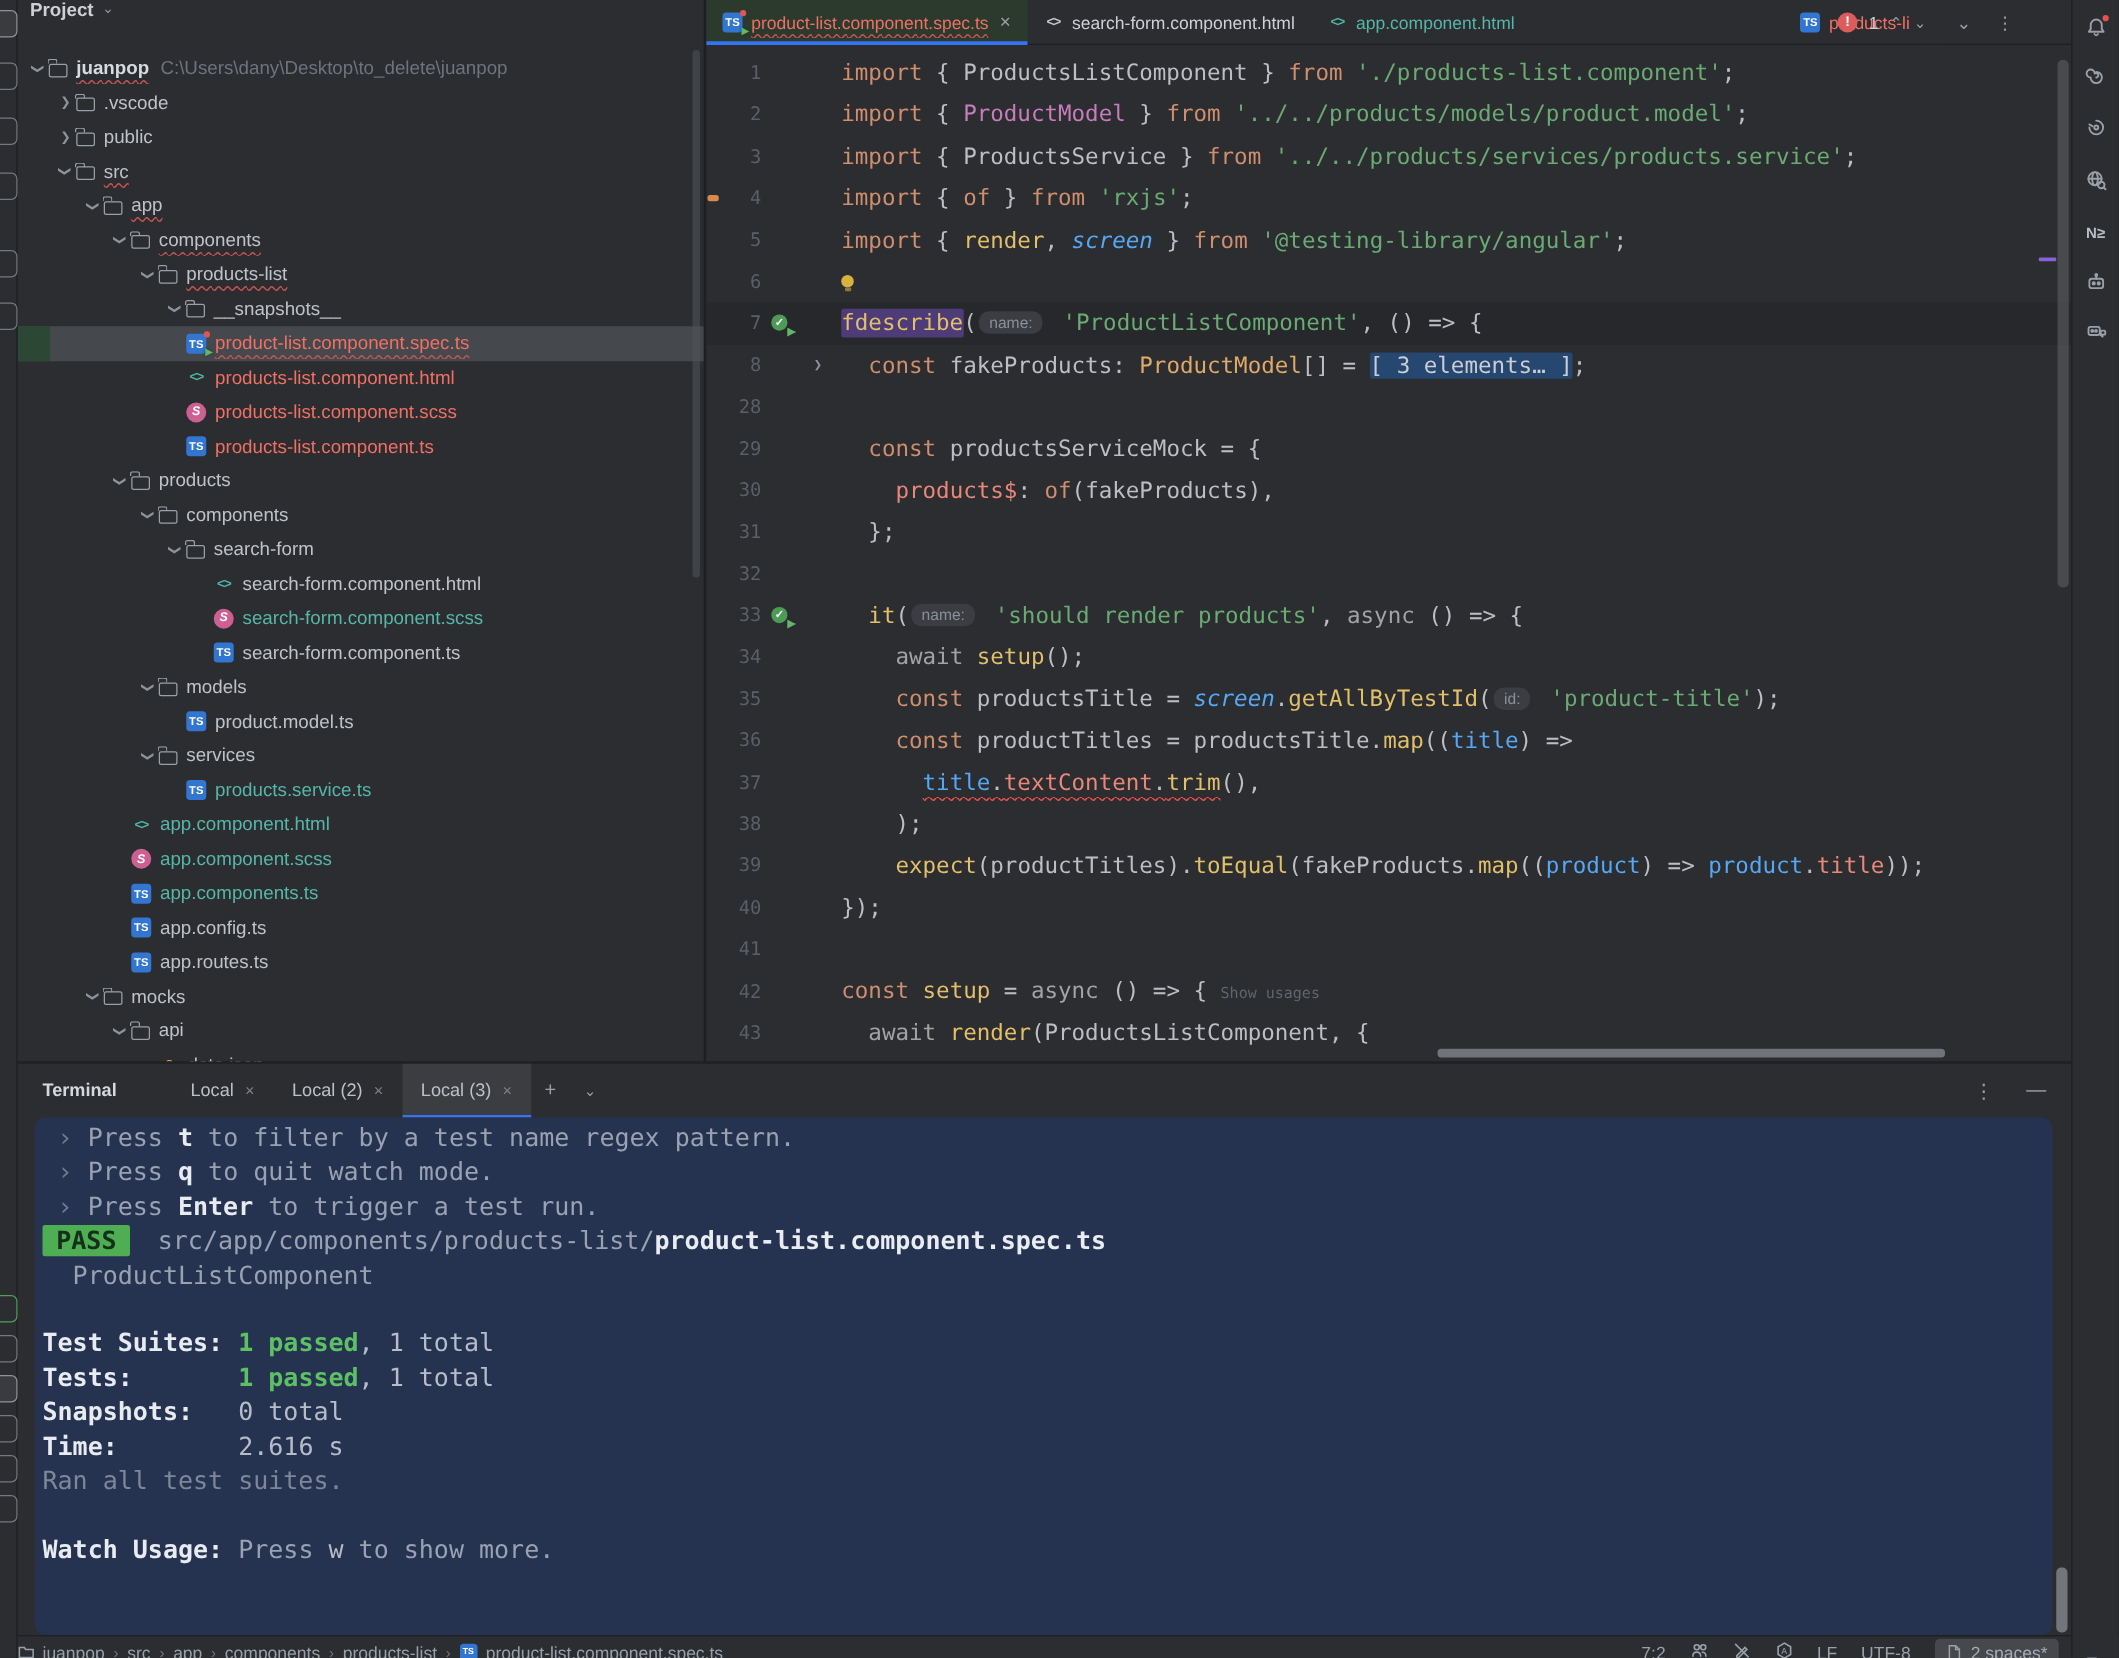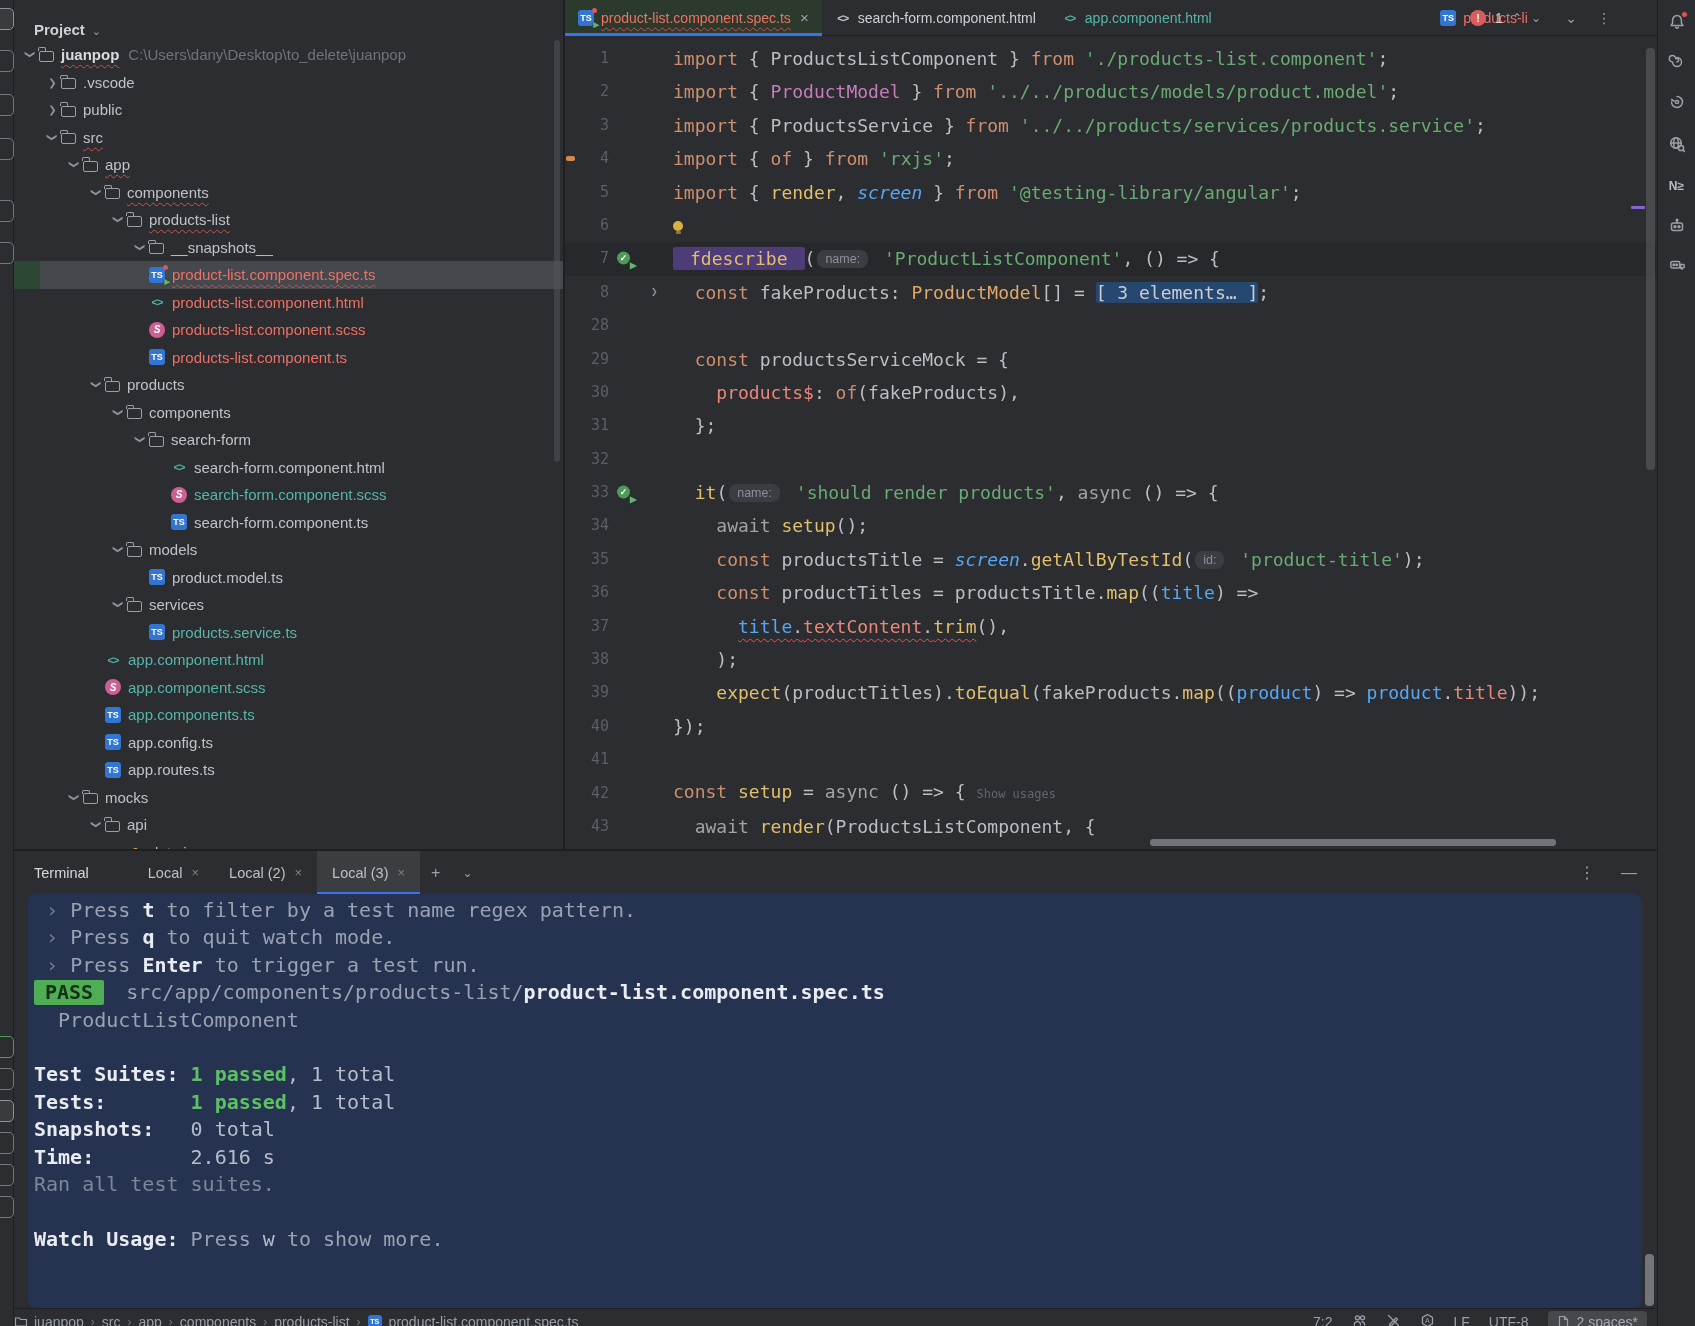--- a/index.html
+++ b/index.html
@@ -4,21 +4,21 @@
 <style>
   *{margin:0;padding:0;box-sizing:border-box}
   html,body{width:1695px;height:1326px;overflow:hidden;background:#1e1f22;
     font-family:"Liberation Sans",sans-serif;color:#bcbec4}
   
   #left-stripe{position:absolute;left:0;top:0;width:14px;height:1326px;background:#2b2d30;border-right:1px solid #1e1f22;z-index:5}
   .stripe-ic{position:absolute;left:-8px;width:22px;height:22px;border-radius:5px;border:1.7px solid #878b93;opacity:.8}
   .stripe-ic.on{background:#3d3f43;border-color:#a8acb4}
   
   #project-panel{position:absolute;left:14px;top:0;width:550px;height:849px;background:#2b2d30;border-right:1px solid #1e1f22;overflow:hidden}
-  #project-header{height:38px;display:flex;align-items:flex-end;padding-left:20px;gap:7px}
+  #project-header{height:38px;display:flex;align-items:flex-start;padding-left:10px;gap:7px}
   #project-title{font-weight:bold;font-size:15px;color:#ced0d6}
   .hdr-chev{color:#9aa0aa;font-size:11px}
   #project-tree{position:absolute;left:0;top:41px;right:0}
   .trow{display:flex;align-items:center;height:27.5px;position:relative;font-size:15px;cursor:default}
   .trow.sel{background:#45484c}
   .trow.sel::before{content:"";position:absolute;left:0;top:0;width:26px;height:100%;background:#2c4733}
   .ch{flex:0 0 17px;font-size:10px;color:#8e939b;display:flex;justify-content:center}
   .ch span{display:inline-block}
   .ch.open span{transform:rotate(90deg)}
   .lb{white-space:nowrap;color:#bfc2c8;position:relative;z-index:1}
@@ -66,38 +66,38 @@
   .testic{position:absolute;left:8px;top:50%;transform:translateY(-50%);width:15px;height:15px}
   .testic .c{width:13px;height:13px;border-radius:50%;background:#4e9b57;color:#fff;font:bold 9px/13px "Liberation Sans",sans-serif;text-align:center}
   .testic .p{position:absolute;right:-5px;bottom:-4px;color:#63b56a;font-size:12px;line-height:12px;text-shadow:0 0 2px #2b2d30}
   .foldch{position:absolute;left:42px;top:50%;transform:translateY(-50%);color:#8e939b;font-size:11px}
   .tk-kw{color:#cf8e6d}.tk-kw2{color:#a3a3a3}.tk-fn{color:#e2bf6a}.tk-str{color:#6aab73}
   .tk-cls{color:#c77dbb}.tk-cls2{color:#e0a869}.tk-blu{color:#56a8f5}
   .tk-blui{color:#56a8f5;font-style:italic}.tk-prop{color:#ea8779}.tk-p{color:#bcbec4}
   .tk-hint{color:#60656e;font-size:12px}
   .tk-inlay{display:inline-block;font:12.5px "Liberation Sans",sans-serif;color:#8a9099;background:#3b3d42;border-radius:8px;padding:2px 8px;margin:0 5px 0 2px;vertical-align:2px;line-height:14px}
   .tk-fold{background:#26476f;color:#c9ced6;border-radius:2px}
-  .tk-hl{background:#4e3c79;color:#e2bf6a;border-radius:2px;padding:1px 17px}
+  .tk-hl{background:#4e3c79;color:#e2bf6a;border-radius:2px;padding:1px 0}
   .tk-err{text-decoration:underline;text-decoration-style:wavy;text-decoration-color:#f2524e;text-decoration-thickness:1px;text-underline-offset:5px}
   .bulb{display:inline-block;width:10px;height:10px;background:#d9b13f;border-radius:50%;position:relative;top:-1px}
   .bulb::after{content:"";position:absolute;left:2.5px;bottom:-3.5px;width:5px;height:3px;background:#8f7a35;border-radius:1px}
   #vcs-dash{position:absolute;left:1px;top:156px;width:9px;height:5px;border-radius:2px;background:#d98a49}
   #ed-vscroll{position:absolute;right:2px;top:48px;width:9px;height:422px;background:#5b5e63;border-radius:4px;opacity:.6}
   #ed-marker{position:absolute;right:12px;top:206px;width:14px;height:3px;background:#8a63d2;border-radius:1px}
   #ed-hscroll{position:absolute;left:585px;bottom:3px;width:406px;height:7px;background:#707379;border-radius:3px}
   
   #right-stripe{position:absolute;left:1657px;top:0;width:38px;height:1326px;background:#2b2d30;border-left:1px solid #1e1f22;z-index:5}
   .rs-ic{position:absolute;left:50%;transform:translateX(-50%);width:20px;height:20px;display:flex;align-items:center;justify-content:center;color:#9ba0a8;cursor:pointer}
   .rs-ic svg{stroke:#9ba0a8;fill:none;stroke-width:1.5;stroke-linecap:round;stroke-linejoin:round}
   .reddot{position:absolute;top:-1px;right:-1px;width:7px;height:7px;border-radius:50%;background:#e35252;border:1.5px solid #2b2d30}
   .rs-txt{font:bold 12px "Liberation Sans",sans-serif;color:#b9bec6}
   
   #terminal-panel{position:absolute;left:14px;top:850px;width:1643px;height:458px;background:#2b2d30;border-top:1px solid #1e1f22}
   #terminal-header{height:43px;display:flex;align-items:stretch;position:relative}
-  #terminal-title{font-weight:normal;font-size:14.5px;color:#d5d9de;display:flex;align-items:center;margin-left:20px;margin-right:44px}
+  #terminal-title{font-weight:bold;font-size:14.5px;color:#d5d9de;display:flex;align-items:center;margin-left:20px;margin-right:44px}
   .ttab{display:flex;align-items:center;gap:9px;padding:0 15px;font-size:14.5px;color:#bcc0c7;position:relative;cursor:pointer}
   .ttab .close{color:#7d8188;font-size:13px}
   .ttab.active{background:#3b3d41}
   .ttab.active::after{content:"";position:absolute;left:0;right:0;bottom:0;height:2.5px;background:#3574f0}
   .tctl{display:flex;align-items:center;padding:0 11px;color:#9da0a8;font-size:16px;cursor:pointer}
   #term-right{position:absolute;right:20px;top:0;bottom:0;display:flex;align-items:center;gap:26px;color:#9da0a8}
   #terminal-content{position:absolute;left:14px;top:43px;width:1614px;height:414px;background:#253351;border-radius:8px;overflow:hidden;padding-top:3px}
   .tline{height:27.4px;white-space:pre;font:20px/27.4px "DejaVu Sans Mono",monospace;padding-left:6px;color:#9aa2b1}
   .t-g{color:#9aa2b1}.t-gl{color:#b6bdc9}.t-dim{color:#717b8e}.t-dim2{color:#7e8799}
   .t-w{color:#e8ebf0;font-weight:bold}.t-grn{color:#5dc065;font-weight:bold}.t-chk{color:#57c263}

